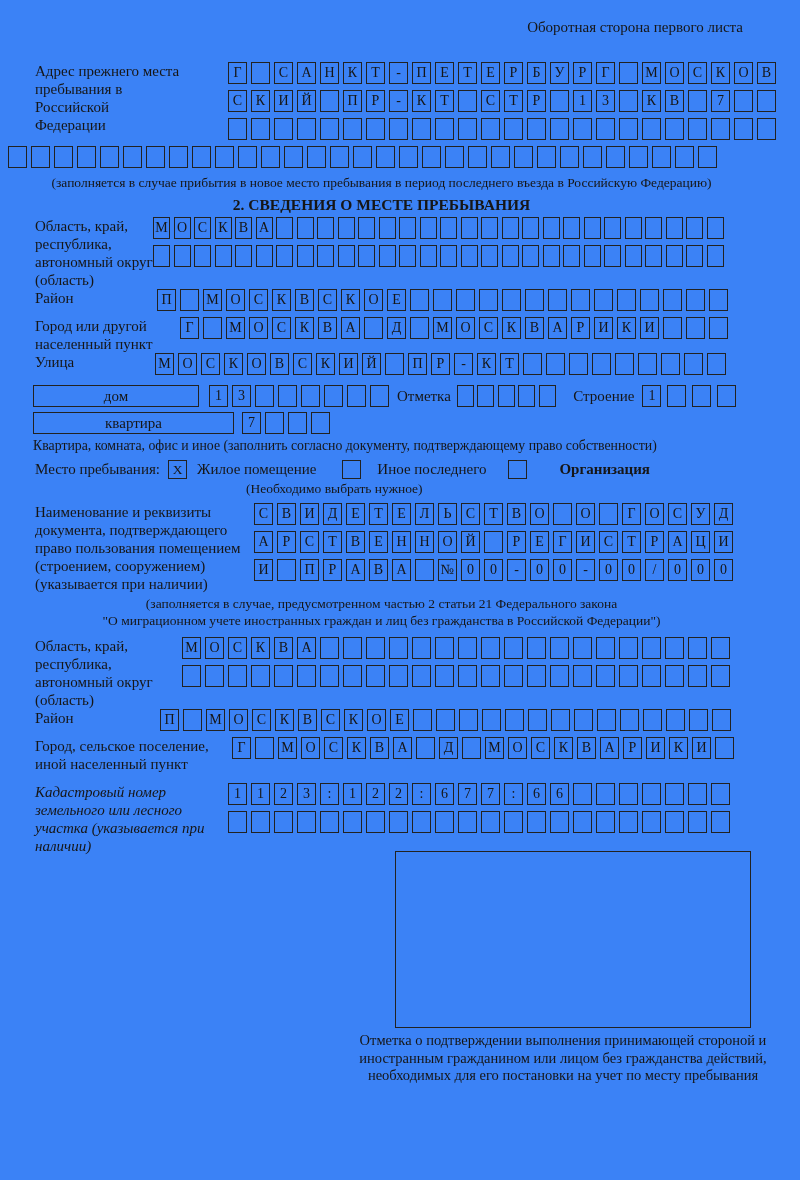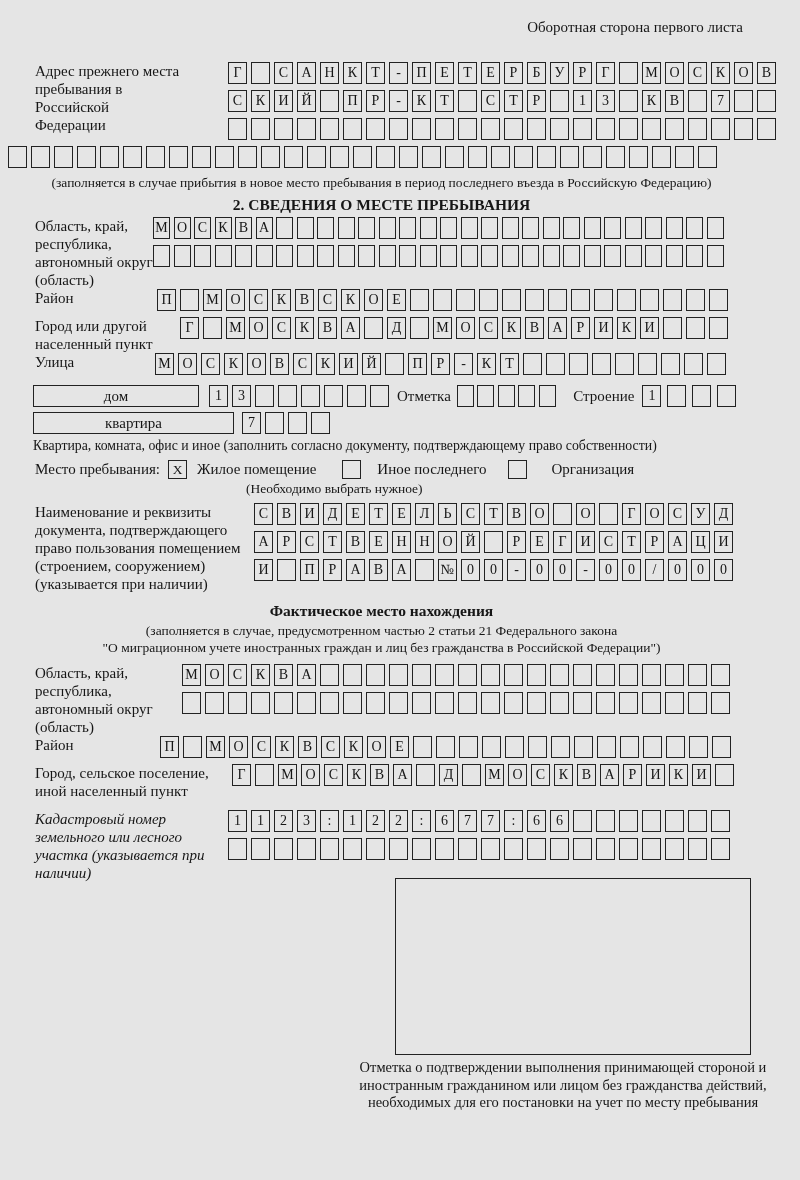--- a/index.html
+++ b/index.html
@@ -1,17 +1,17 @@
 <!DOCTYPE html>
 <html><head>
 <meta charset="utf-8">
 <style>
   html,body{margin:0;padding:0;background:#fff;}
   .page{
-    position:relative;width:800px;height:1180px;background:#e5e5e5;
+    position:relative;width:800px;height:1180px;background:#3b82f6;
     font-family:"Liberation Serif","DejaVu Serif",serif;color:#161616;
     box-sizing:border-box;padding:18px 45px 0 8px;overflow:hidden;
   }
   .hdr{text-align:right;font-size:15px;line-height:18px;padding-right:12px;}
 
   .fblock{display:flex;align-items:flex-start;}
   .flabel{flex:0 0 auto;font-size:15px;line-height:18px;padding-left:27px;box-sizing:border-box;}
   .cellcol{flex:0 0 auto;}
 
   .cells{display:flex;margin-bottom:6px;}
@@ -373,21 +373,21 @@
   </div>
   <div class="caption" style="margin-left:25px;margin-top:3px;">Квартира, комната, офис и иное (заполнить согласно документу, подтверждающему право собственности)</div>
 
   <div class="mestorow">
     <div class="inline-lbl">Место пребывания:</div>
     <div class="chk" style="margin-left:8px;">X</div>
     <div class="inline-lbl" style="margin-left:10px;">Жилое помещение</div>
     <div class="chk" style="margin-left:26px;"></div>
     <div class="inline-lbl" style="margin-left:16px;">Иное последнего</div>
     <div class="chk" style="margin-left:22px;"></div>
-    <div class="inline-lbl" style="margin-left:24px;">Организация</div>
+    <div class="inline-lbl" style="margin-left:32px;font-weight:bold;">Организация</div>
   </div>
   <div style="font-size:13.5px;line-height:17px;margin-left:238px;margin-top:1px;">(Необходимо выбрать нужное)</div>
 
   <div class="fblock" style="margin-top:6px;">
     <div class="flabel" style="width:246px;">Наименование и реквизиты документа, подтверждающего право пользования помещением (строением, сооружением) (указывается при наличии)</div>
     <div class="cellcol">
       <div class="cells">
           <div class="cell">С</div>
           <div class="cell">В</div>
           <div class="cell">И</div>
@@ -452,21 +452,20 @@
           <div class="cell">0</div>
           <div class="cell">0</div>
           <div class="cell">/</div>
           <div class="cell">0</div>
           <div class="cell">0</div>
           <div class="cell">0</div>
         </div>
     </div>
   </div>
 
-  <div class="sect-title" style="margin-top:8px;">Фактическое место нахождения</div>
   <div class="note" style="margin-top:2px;">(заполняется в случае, предусмотренном частью 2 статьи 21 Федерального закона</div>
   <div class="note">"О миграционном учете иностранных граждан и лиц без гражданства в Российской Федерации")</div>
 
   <div class="fblock" style="margin-top:8px;">
     <div class="flabel" style="width:174px;">Область, край, республика, автономный округ (область)</div>
     <div class="cellcol">
       <div class="cells">
           <div class="cell">М</div>
           <div class="cell">О</div>
           <div class="cell">С</div>

